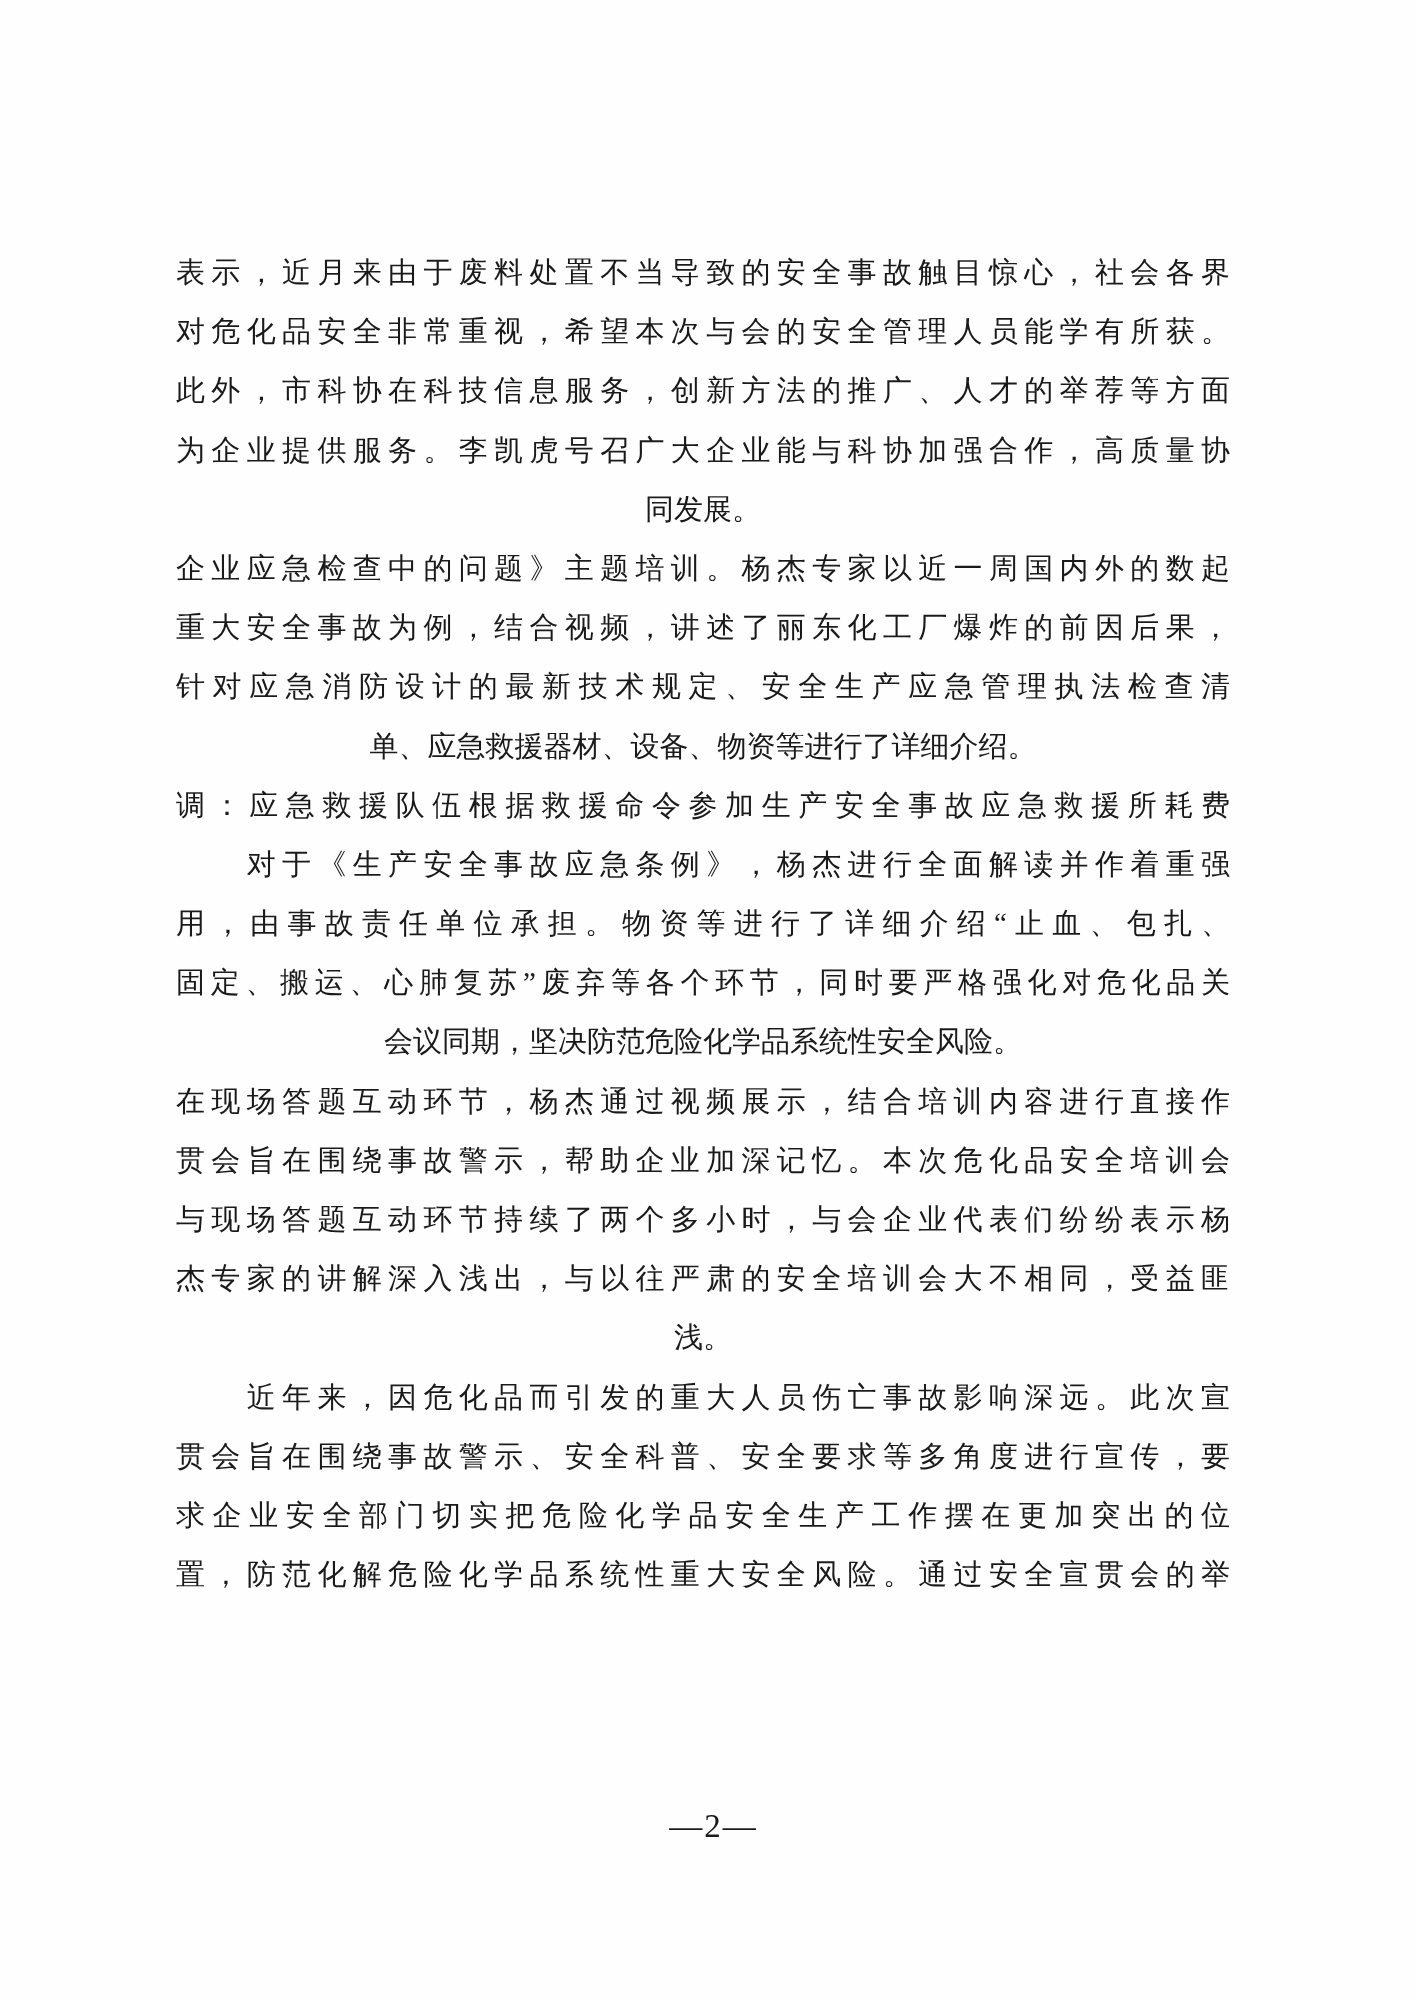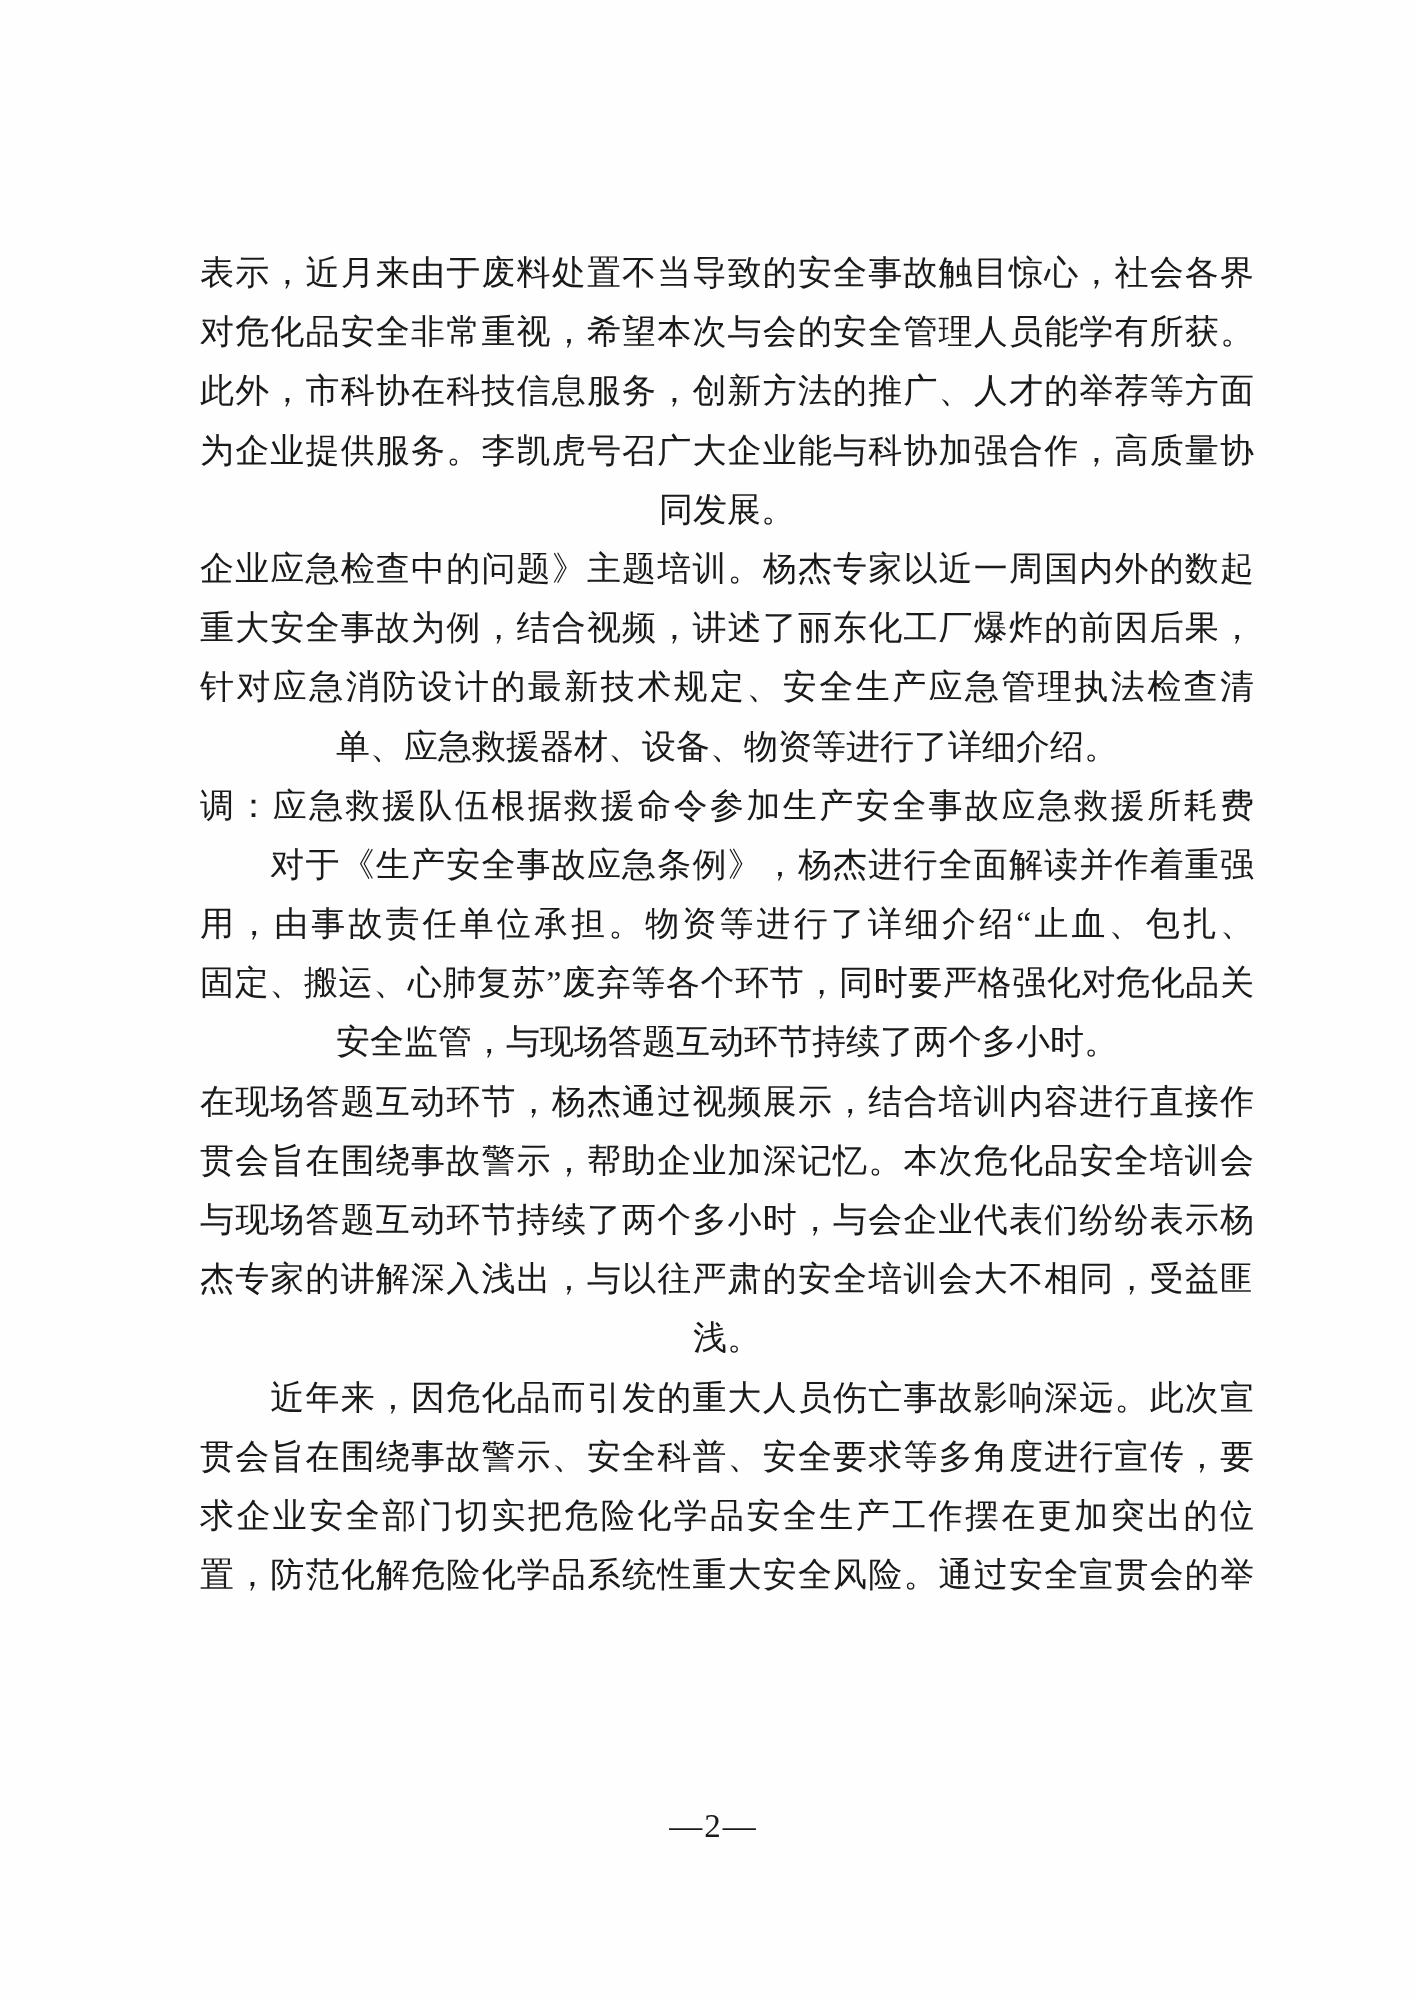--- a/index.html
+++ b/index.html
@@ -15,24 +15,24 @@
     color: #1c1c1c;
     overflow: hidden;
   }
   .page {
     position: absolute;
     inset: 0;
     background: #fefefe;
   }
   .body-text {
     position: absolute;
-    left: 200px;
+    left: 176px;
     top: 243px;
     width: 1054px;
-    font-size: 34px;
+    font-size: 29px;
     line-height: 59.2px;
     color: #1a1a1a;
     font-weight: 400;
   }
   .line {
     height: 59.2px;
     text-align: center;
     white-space: normal;
     overflow: hidden;
   }
@@ -67,21 +67,21 @@
       <div class="line jst">为企业提供服务。李凯虎号召广大企业能与科协加强合作，高质量协</div>
       <div class="line">同发展。</div>
       <div class="line jst">企业应急检查中的问题》主题培训。杨杰专家以近一周国内外的数起</div>
       <div class="line jst">重大安全事故为例，结合视频，讲述了丽东化工厂爆炸的前因后果，</div>
       <div class="line jst">针对应急消防设计的最新技术规定、安全生产应急管理执法检查清</div>
       <div class="line">单、应急救援器材、设备、物资等进行了详细介绍。</div>
       <div class="line jst">调：应急救援队伍根据救援命令参加生产安全事故应急救援所耗费</div>
       <div class="line jst">　　对于《生产安全事故应急条例》，杨杰进行全面解读并作着重强</div>
       <div class="line jst">用，由事故责任单位承担。物资等进行了详细介绍“止血、包扎、</div>
       <div class="line jst">固定、搬运、心肺复苏”废弃等各个环节，同时要严格强化对危化品关</div>
-      <div class="line">安全监管，与现场答题互动环节持续了两个多小时。</div>
+      <div class="line">会议同期，坚决防范危险化学品系统性安全风险。</div>
       <div class="line jst">在现场答题互动环节，杨杰通过视频展示，结合培训内容进行直接作</div>
       <div class="line jst">贯会旨在围绕事故警示，帮助企业加深记忆。本次危化品安全培训会</div>
       <div class="line jst">与现场答题互动环节持续了两个多小时，与会企业代表们纷纷表示杨</div>
       <div class="line jst">杰专家的讲解深入浅出，与以往严肃的安全培训会大不相同，受益匪</div>
       <div class="line">浅。</div>
       <div class="line jst">　　近年来，因危化品而引发的重大人员伤亡事故影响深远。此次宣</div>
       <div class="line jst">贯会旨在围绕事故警示、安全科普、安全要求等多角度进行宣传，要</div>
       <div class="line jst">求企业安全部门切实把危险化学品安全生产工作摆在更加突出的位</div>
       <div class="line jst">置，防范化解危险化学品系统性重大安全风险。通过安全宣贯会的举</div>
     </main>

